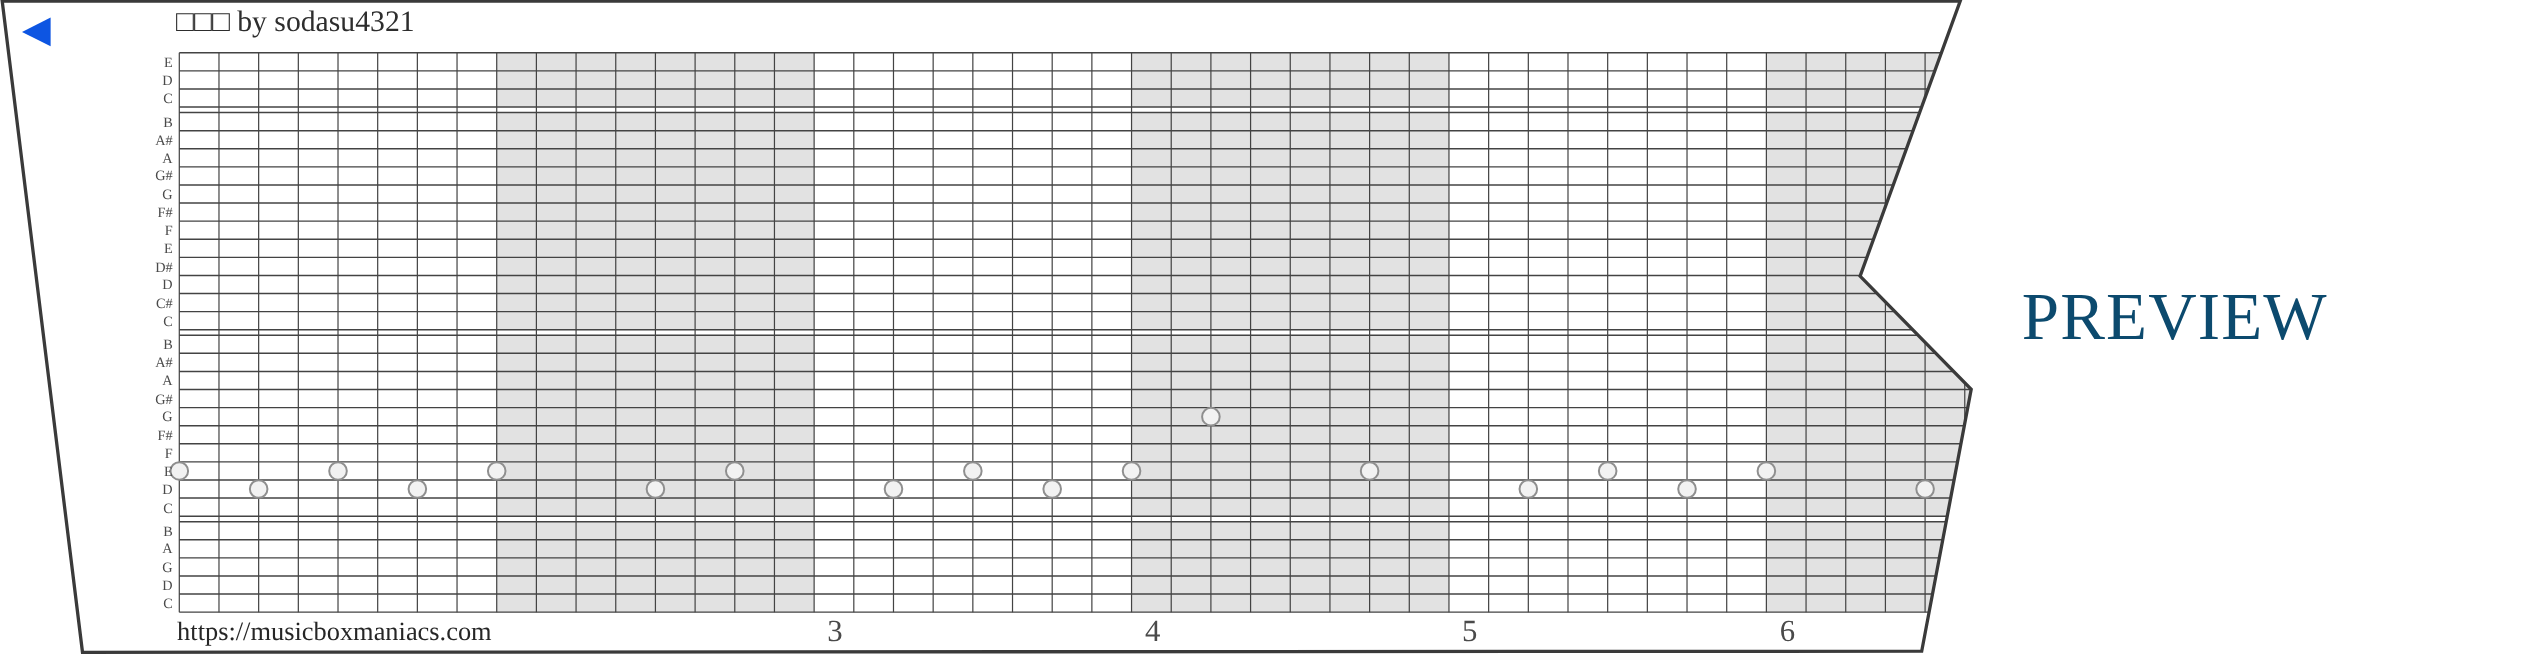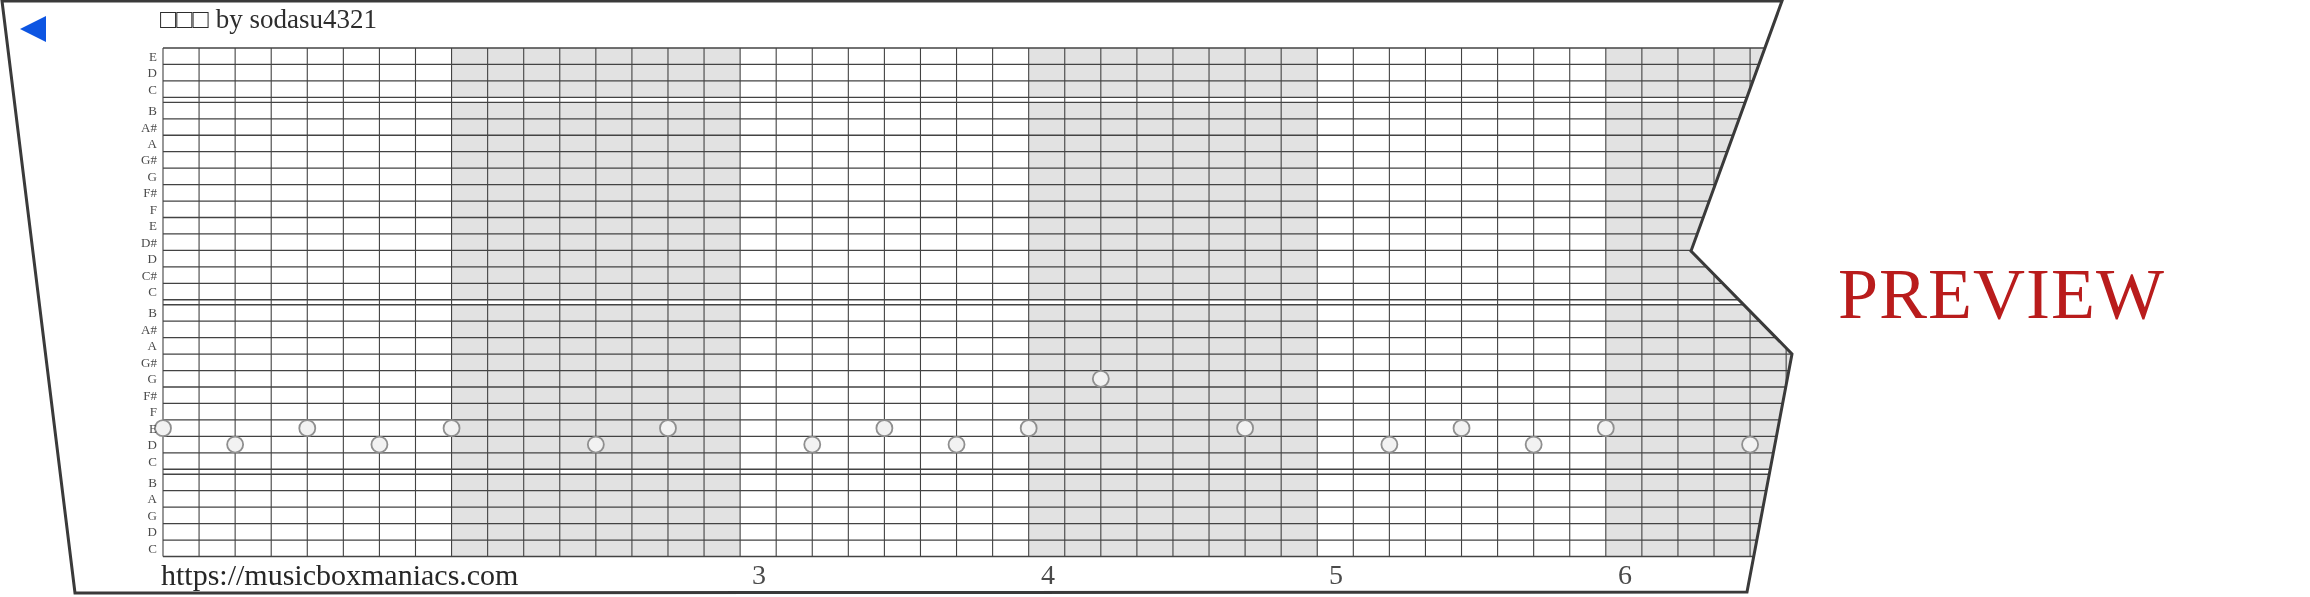--- a/index.html
+++ b/index.html
@@ -9,24 +9,24 @@
   #strip-svg{position:absolute;left:0;top:0;}
   .play-arrow{position:absolute;left:20px;top:16px;width:0;height:0;
       border-top:13px solid transparent;border-bottom:13px solid transparent;
       border-right:26px solid #0d55e2;cursor:pointer;}
   .strip-title{position:absolute;left:160px;top:3px;font-size:27px;color:#2d2d2d;
       white-space:nowrap;line-height:32px;}
   .note-label{position:absolute;width:62px;text-align:right;font-size:13px;
       color:#4a4a4a;line-height:13px;}
   .measure-number{position:absolute;top:559px;font-size:28px;color:#4a4a4a;
       transform:translateX(-50%);line-height:32px;}
-  .footer-url{position:absolute;left:161px;top:558px;font-size:30px;color:#262626;
+  .footer-url{position:absolute;left:161px;top:558px;font-size:24px;color:#262626;
       white-space:nowrap;line-height:34px;}
-  .preview-watermark{position:absolute;left:1838px;top:258px;font-size:72px;
-      color:#b91c1c;line-height:1;letter-spacing:1px;white-space:nowrap;}
+  .preview-watermark{position:absolute;left:1838px;top:258px;font-size:61px;
+      color:#0c4a6e;line-height:1;letter-spacing:1px;white-space:nowrap;}
 </style>
 </head>
 <body>
 
 <div class="stage">
   <svg id="strip-svg" width="2310" height="597" viewBox="0 0 2310 597">
       <defs>
         <clipPath id="paperClip">
           <polygon points="2,1 1782,1 1691,251 1792,354 1747,592 75,593"></polygon>
         </clipPath>

